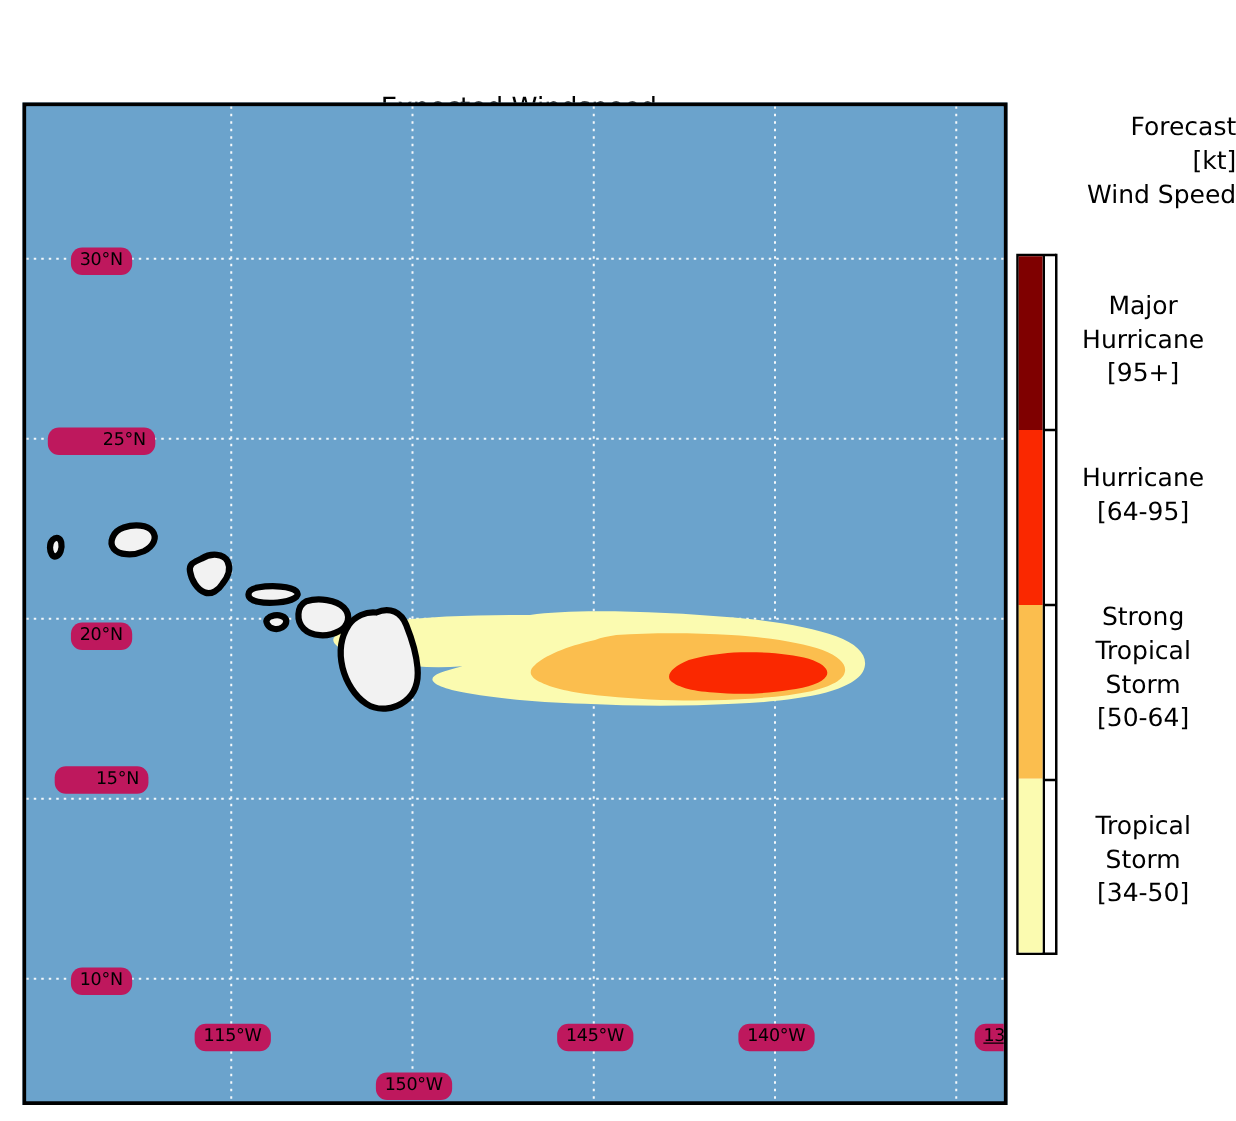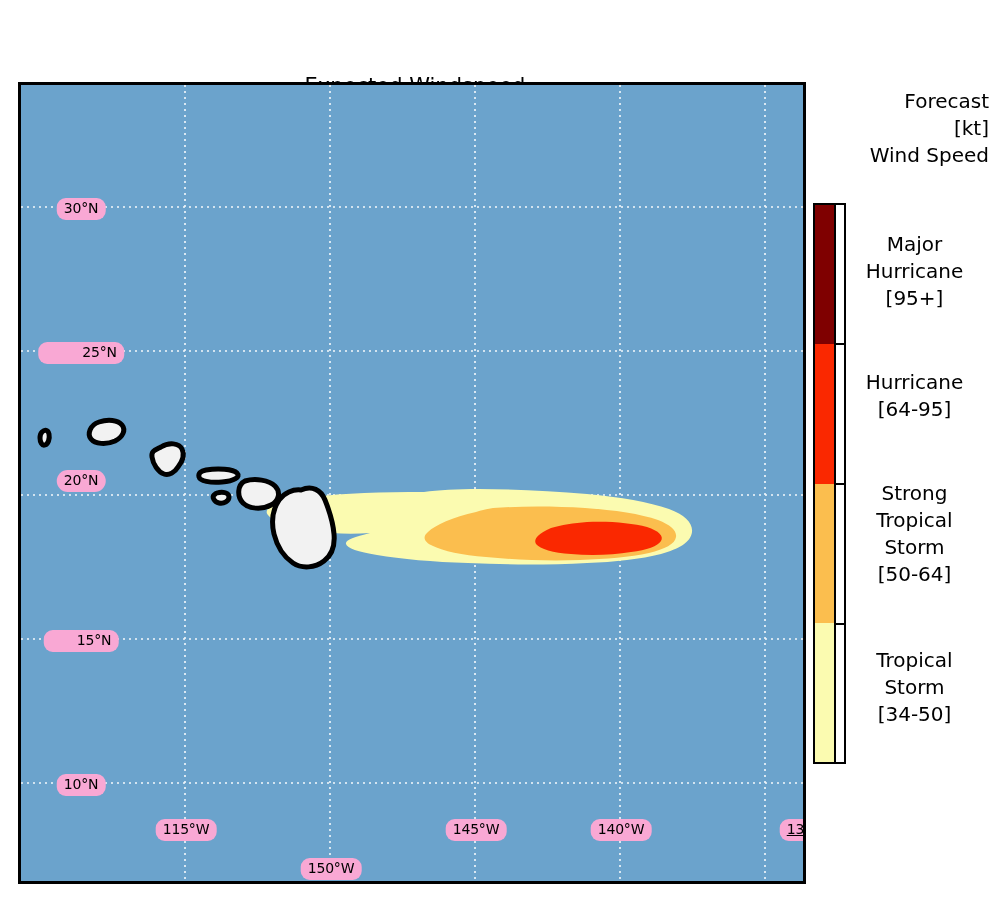--- a/index.html
+++ b/index.html
@@ -46,21 +46,21 @@
     position: absolute;
     left: 0; top: 0;
     width: 100%;
     height: 100%;
     display: block;
   }
 
   
   .grat-label {
     position: absolute;
-    background: #f9a8d4;
+    background: #be185d;
     border-radius: 9px;
     padding: 3px 7px 4px 7px;
     font-size: 14px;
     line-height: 15px;
     color: #000000;
     white-space: nowrap;
     transform: translate(-50%, -50%);
     letter-spacing: -0.2px;
   }
 
@@ -216,22 +216,22 @@
                  C 294 483, 281 484, 272 478
                  C 263 472, 256 461, 253 449
                  C 250 436, 252 424, 258 415
                  C 263 408, 272 404, 280 405 Z"></path>
       </g>
     </g>
   </svg>
 
   <div class="grat-label" style="left:60px;  top:124px;">30°N</div>
   <div class="grat-label" style="left:60px;  top:268px;padding-left:44px;">25°N</div>
-  <div class="grat-label" style="left:60px;  top:396px;border-radius:11px;">20°N</div>
-  <div class="grat-label" style="left:60px;  top:556px;padding-left:33px;">15°N</div>
+  <div class="grat-label" style="left:60px;  top:424px;">20°N</div>
+  <div class="grat-label" style="left:60px;  top:539px;padding-left:33px;">15°N</div>
   <div class="grat-label" style="left:60px;  top:700px;">10°N</div>
 
   <div class="grat-label" style="left:165px; top:745px;">115°W</div>
   <div class="grat-label" style="left:310px; top:745px;margin-top:39px;">150°W</div>
   <div class="grat-label" style="left:455px; top:745px;">145°W</div>
   <div class="grat-label" style="left:600px; top:745px;">140°W</div>
   <div class="grat-label" style="left:789px; top:745px;text-decoration:underline;">135°W</div>
 </div>
 
 <div id="cb-title">

